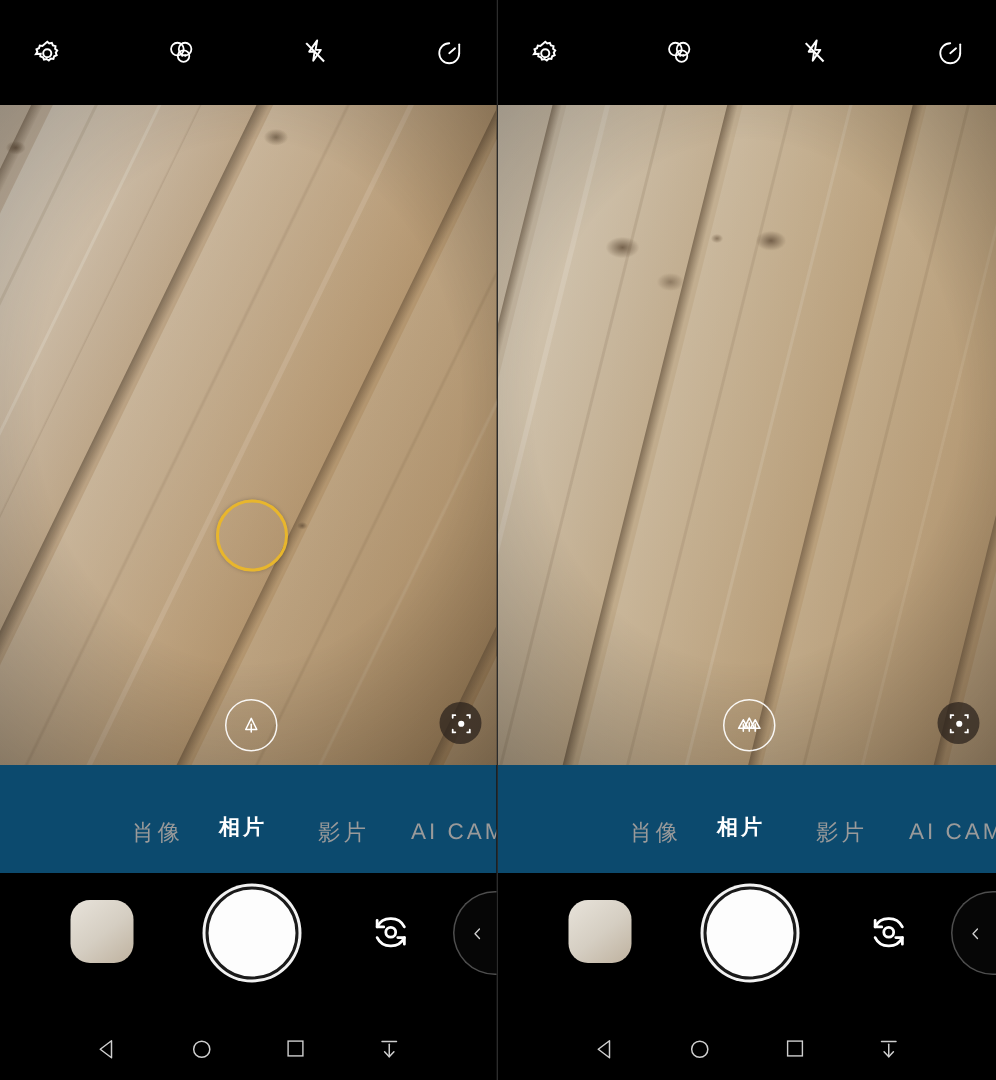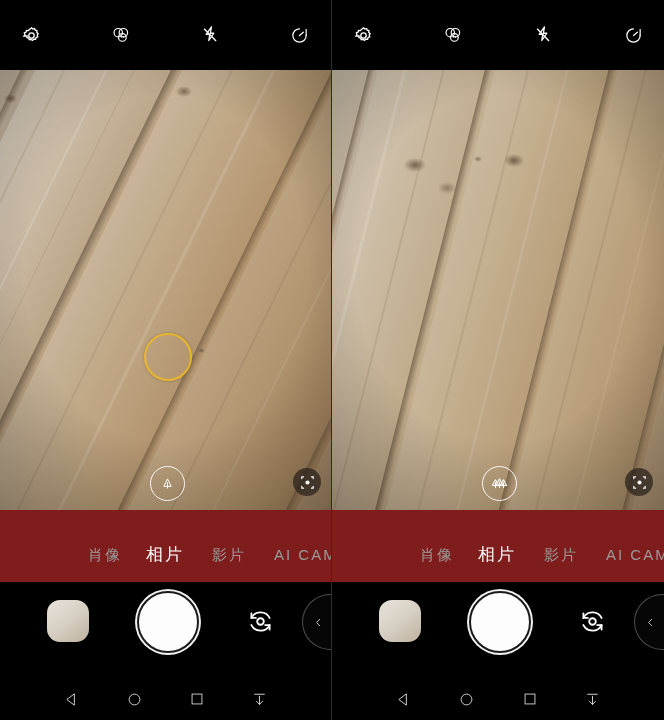--- a/index.html
+++ b/index.html
@@ -40,24 +40,24 @@
   .focus-ring{position:absolute;width:44px;height:44px;border-radius:50%;
               border:2.5px solid #e8b62c;box-shadow:0 0 3px rgba(0,0,0,.25);}
 
   
   .lens-btn{position:absolute;width:33px;height:33px;border-radius:50%;
             border:1.4px solid rgba(255,255,255,.92);display:flex;align-items:center;justify-content:center;}
   .ai-btn{position:absolute;width:28px;height:28px;border-radius:50%;
           background:rgba(40,32,26,.72);display:flex;align-items:center;justify-content:center;}
 
   
-  .modes{position:absolute;top:510px;left:0;width:100%;height:72px;background:#7f1d1d;
+  .modes{position:absolute;top:510px;left:0;width:100%;height:72px;background:#0c4a6e;
          display:flex;align-items:center;z-index:5;overflow:hidden;}
   .mode{color:#9a9a9a;font-size:15px;letter-spacing:2px;white-space:nowrap;}
-  .mode.active{color:#fff;font-weight:normal;font-size:17px;}
+  .mode.active{color:#fff;font-weight:bold;font-size:14px;}
 
   
   .shutter-row{position:absolute;top:582px;left:0;width:100%;height:96px;background:#000;z-index:5;}
   .thumb{position:absolute;width:42px;height:42px;border-radius:13px;overflow:hidden;}
   .thumb-inner{position:absolute;inset:-30%;}
   .shutter{position:absolute;width:58px;height:58px;border-radius:50%;
            background:#fdfdfd;border:2.5px solid #1a1a1a;box-shadow:0 0 0 2px #f2f2f2;}
   .swap{position:absolute;width:38px;height:38px;display:flex;align-items:center;justify-content:center;}
   .expand{position:absolute;width:30px;height:54px;
           border:1.3px solid #4e4e4e;border-right:none;

